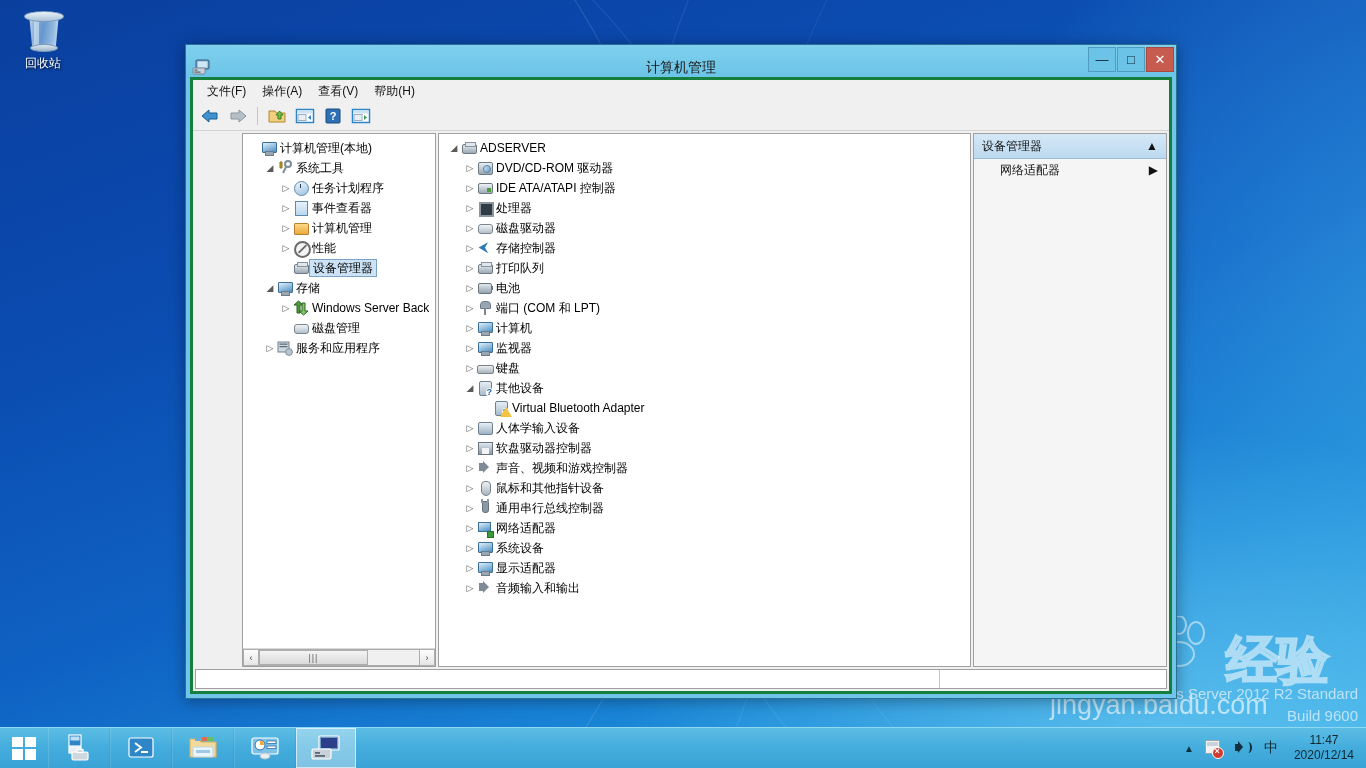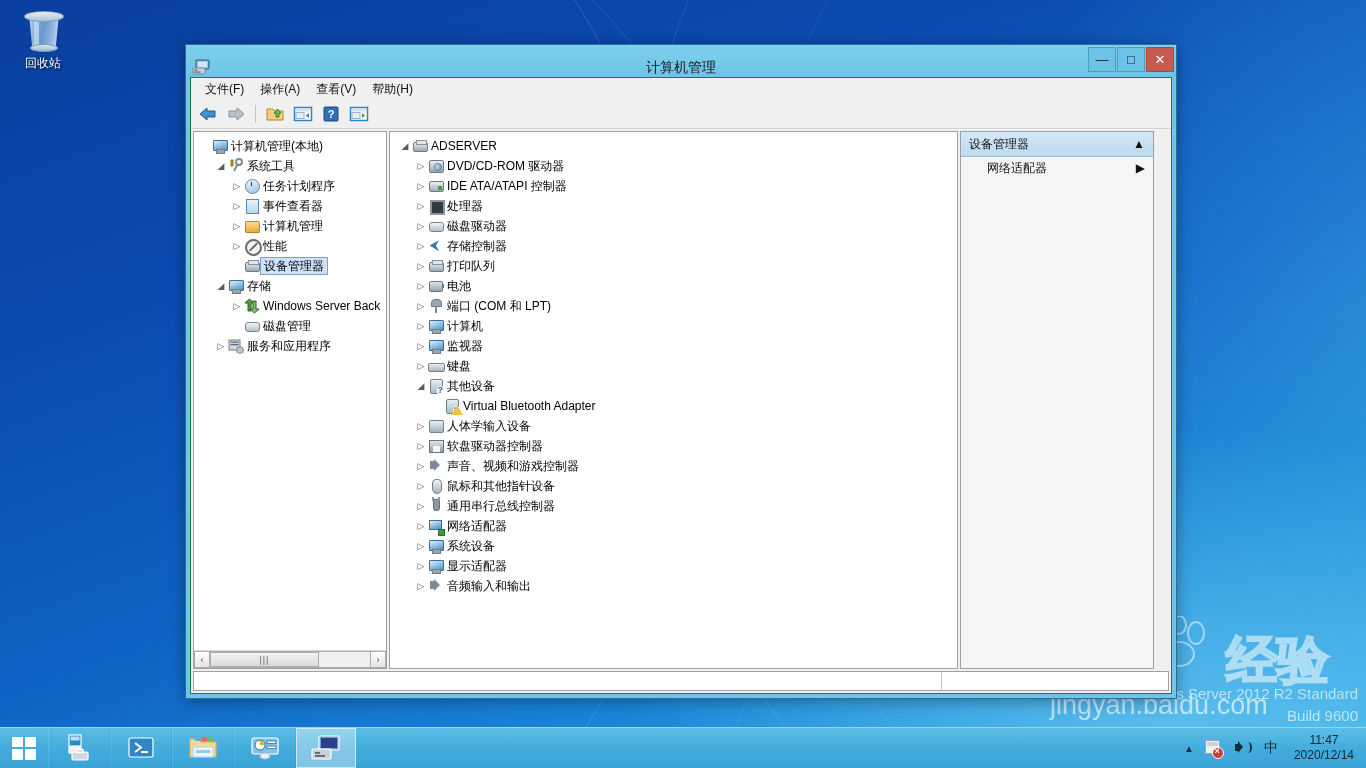--- a/index.html
+++ b/index.html
@@ -106,41 +106,41 @@
   .winbtns { position:absolute; right:2px; top:2px; display:flex; gap:1px; }
   .winbtn {
     width:28px; height:25px; display:flex; align-items:center; justify-content:center;
     border:1px solid #4f9cbf; background:#6bc4e7; color:#10232e; font-size:13px;
     box-sizing:border-box; cursor:default;
   }
   .winbtn.close { background:#c75b50; border-color:#a84a41; color:#fff; font-weight:bold; }
 
   .winbody {
     position:absolute; left:4px; right:4px; top:32px; bottom:4px;
-    background:#f0f0f0; border:1px solid #15803d; box-sizing:border-box;
+    background:#f0f0f0; border:3px solid #15803d; box-sizing:border-box;
     display:flex; flex-direction:column;
   }
 
   
   .menubar {
     height:22px; display:flex; align-items:center; padding-left:6px;
     background:#f0f0f0; font-size:12px; color:#111;
   }
   .menubar .mi { padding:2px 8px; cursor:default; }
 
   
   .toolbar {
     height:28px; display:flex; align-items:center; padding-left:4px; gap:2px;
     background:#f0f0f0; border-bottom:1px solid #d4d4d4;
   }
   .tbtn { width:26px; height:24px; display:flex; align-items:center; justify-content:center; cursor:default; }
   .tbsep { width:1px; height:18px; background:#c6c6c6; margin:0 4px; }
 
   
-  .panes { flex:1; display:flex; padding:2px 17px 0 2px; gap:0; min-height:0; }
+  .panes { flex:1; display:flex; padding:2px 2px 0 2px; gap:0; min-height:0;margin-left:47px; }
 
   .pane {
     background:#fff; border:1px solid #a0a0a0; box-sizing:border-box;
     display:flex; flex-direction:column; min-height:0;
   }
   .pane-left { width:194px; flex:0 0 194px; }
   .pane-mid  { flex:1; margin-left:2px; }
   .pane-right{ width:194px; flex:0 0 194px; margin-left:2px; background:#f5f5f5; }
 
   .treewrap { flex:1; overflow:hidden; padding:4px 0 0 2px; }

